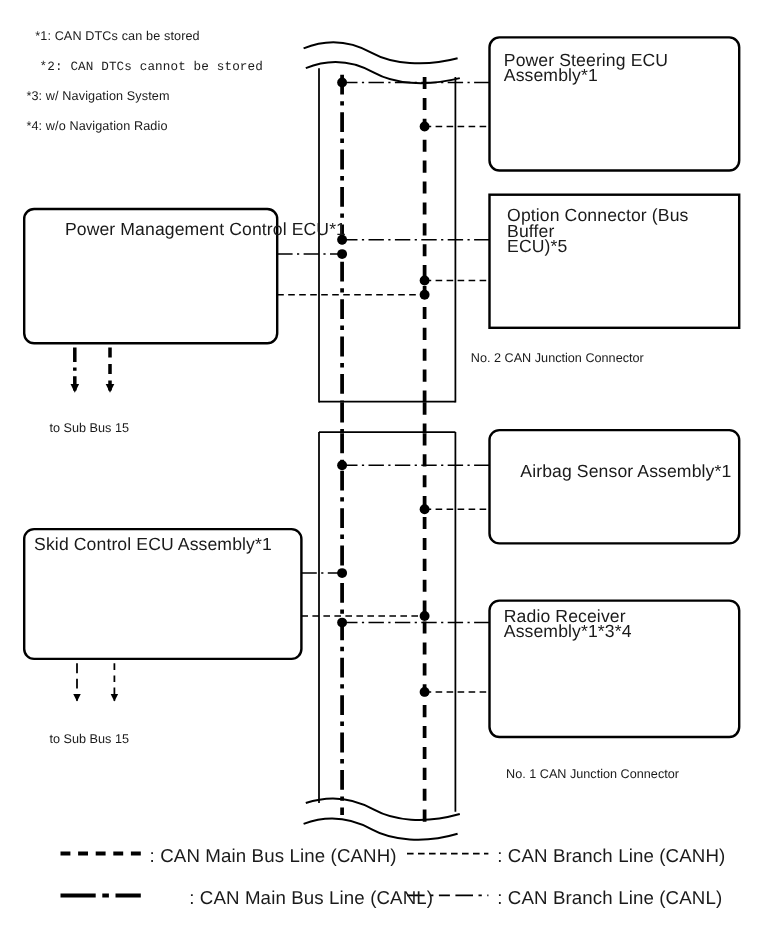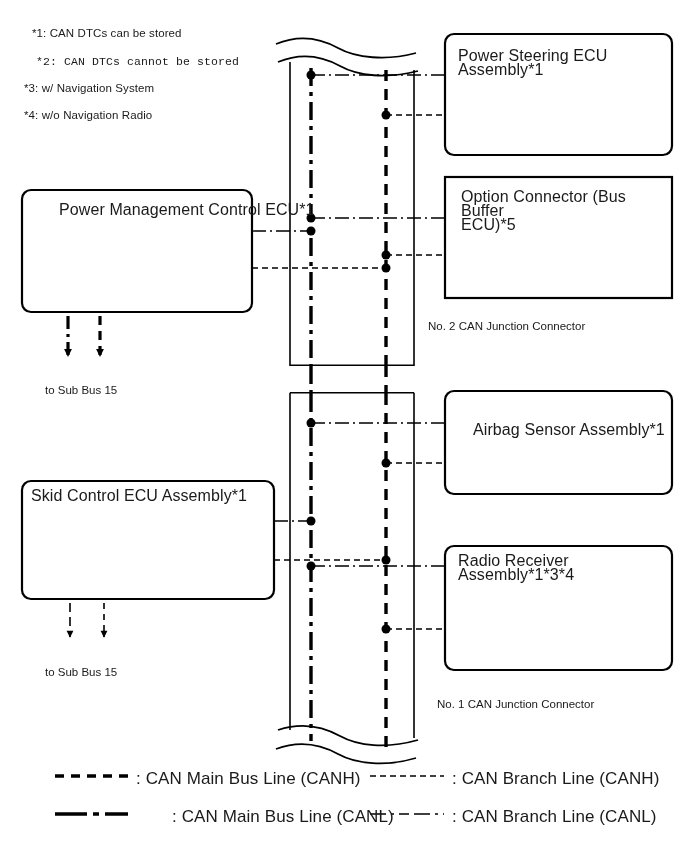--- a/index.html
+++ b/index.html
@@ -183,21 +183,21 @@
 
 <div class="box-label" style="left:458px;top:49px;width:206px;">Power Steering ECU Assembly*1</div>
 <div class="box-label" style="left:461px;top:190px;width:172px;white-space:pre-line;"><span>Option Connector (Bus Buffer
 ECU)*5</span></div>
 <div class="box-label" style="left:473px;top:423px;width:200px;">Airbag Sensor Assembly*1</div>
 <div class="box-label" style="left:458px;top:554px;width:210px;">Radio Receiver Assembly*1*3*4</div>
 <div class="box-label" style="left:38px;top:203px;width:256px;margin-left:21px;">Power Management Control ECU*1</div>
 <div class="box-label" style="left:31px;top:489px;width:230px;">Skid Control ECU Assembly*1</div>
 
 <div class="jc-label" style="left:428px;top:320px;">No. 2 CAN Junction Connector</div>
-<div class="jc-label" style="left:405px;top:698px;padding-left:32px;">No. 1 CAN Junction Connector</div>
+<div class="jc-label" style="left:428px;top:698px;padding-left:32px;">No. 1 CAN Junction Connector</div>
 
 <div class="subbus-label" style="left:45px;top:384px;">to Sub Bus 15</div>
 <div class="subbus-label" style="left:45px;top:666px;">to Sub Bus 15</div>
 
 <div class="legend-label" style="left:136px;top:769px;">: CAN Main Bus Line (CANH)</div>
 <div class="legend-label" style="left:136px;top:807px;margin-left:36px;">: CAN Main Bus Line (CANL)</div>
 <div class="legend-label" style="left:452px;top:769px;">: CAN Branch Line (CANH)</div>
 <div class="legend-label" style="left:452px;top:807px;">: CAN Branch Line (CANL)</div>
 
 </body></html>

